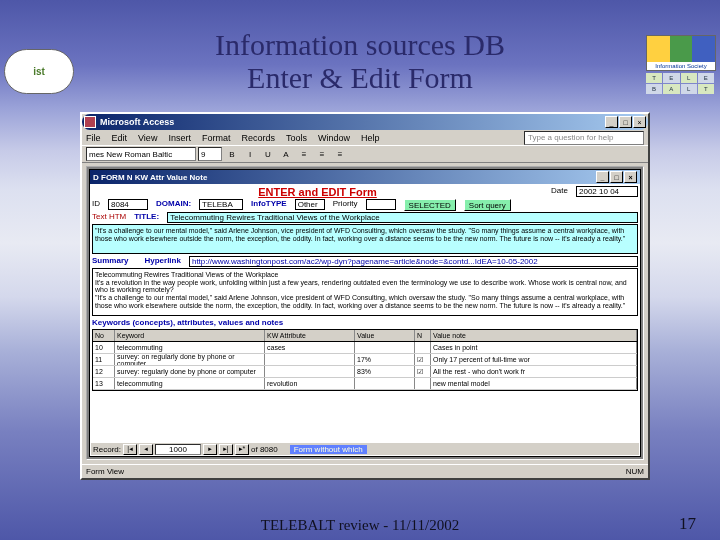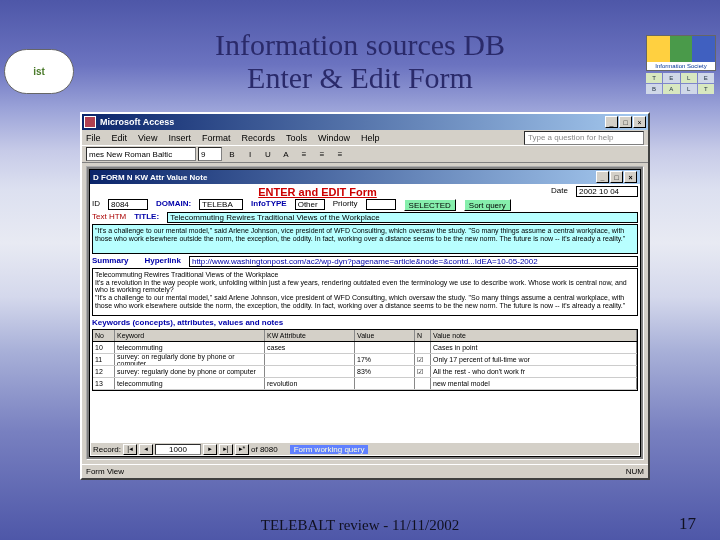--- a/index.html
+++ b/index.html
@@ -35,21 +35,21 @@
   }
 
   
   .access-wrap {
     position: absolute; top: 112px; left: 80px; width: 570px; height: 368px;
     background: #d4d0c8; border: 2px solid #404040; border-top-color:#fff; border-left-color:#fff;
     font-size: 9px; color: #000;
   }
   .titlebar {
     height: 16px; background: linear-gradient(to right,#0a246a,#a6caf0);
-    display:flex; align-items:center; padding:0 2px; color:#fff;
+    display:flex; align-items:center; padding:0 2px; color:#fff;border-radius:8px;
   }
   .titlebar .icon{ width:12px;height:12px;background:#b04050;margin-right:4px;border:1px solid #fff;}
   .titlebar .txt{ flex:1; font-weight:bold; font-size:9px;}
   .win-btn{ width:13px;height:12px;background:#d4d0c8;border:1px solid #000;border-top-color:#fff;border-left-color:#fff;margin-left:1px;font-size:7px;display:flex;align-items:center;justify-content:center;color:#000;}
   .menubar{ height:15px; display:flex; align-items:center; padding:0 4px; gap:11px; font-size:9px;}
   .menubar span{ }
   .toolbar{ height:18px; display:flex; align-items:center; padding:0 4px; gap:2px; border-top:1px solid #fff; border-bottom:1px solid #808080;}
   .tbtn{ width:16px;height:14px;border:1px solid #d4d0c8; display:flex;align-items:center;justify-content:center;font-size:8px;}
   .fontbox{ height:14px; background:#fff; border:1px inset #808080; padding:0 2px; font-size:8px; display:flex;align-items:center;}
   .askbox{ margin-left:auto; width:120px; height:14px; background:#fff; border:1px inset #808080; font-size:8px; color:#888; padding:0 3px; display:flex;align-items:center;}
@@ -244,21 +244,21 @@
 
         <div class="recbar">
           <span class="lbl">Record:</span>
           <div class="recbtn">|◂</div>
           <div class="recbtn">◂</div>
           <div class="recfld">1000</div>
           <div class="recbtn">▸</div>
           <div class="recbtn">▸|</div>
           <div class="recbtn">▸*</div>
           <span class="lbl">of  8080</span>
-          <span style="margin-left:10px;background:#6080ff;color:#ffd;padding:0 4px">Form working query</span>
+          <span style="margin-left:10px;background:#6080ff;color:#ffd;padding:0 4px">Form without which</span>
         </div>
 
       </div>
     </div>
   </div>
 
   <div class="statusbar">
     <span>Form View</span>
     <span>NUM</span>
   </div>

